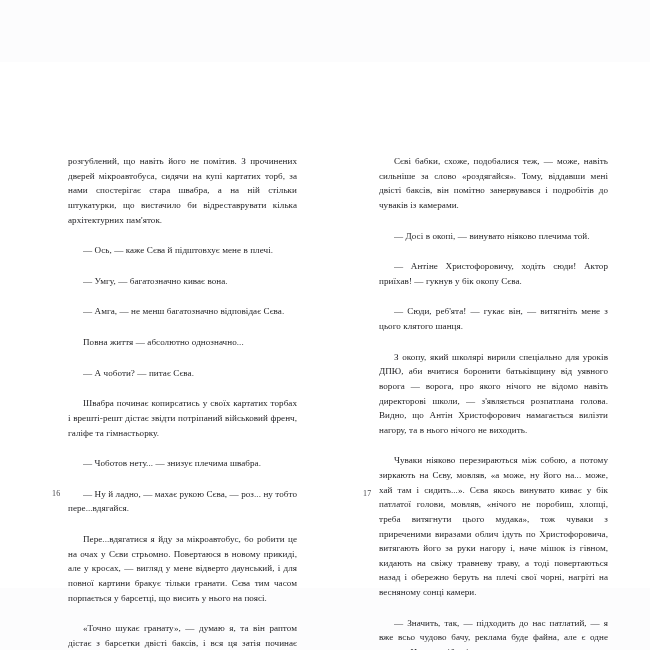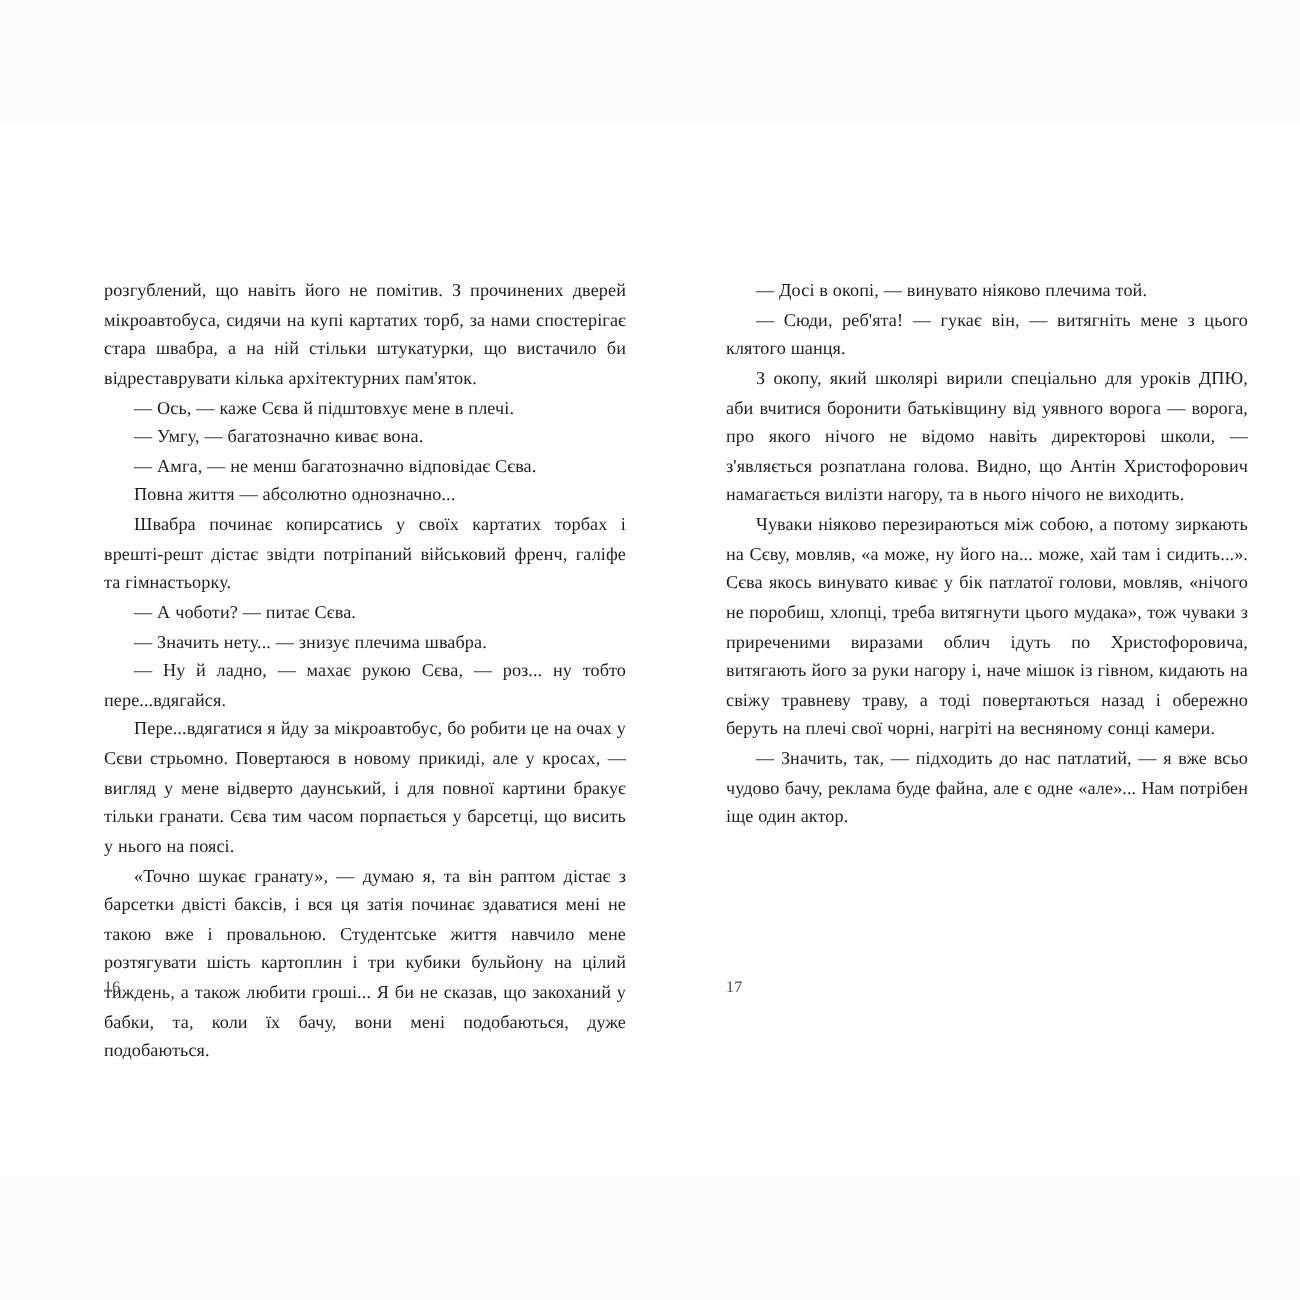--- a/index.html
+++ b/index.html
@@ -44,21 +44,21 @@
   .page-left  { left: 52px;  width: 261px; }
   .page-right { left: 363px; width: 261px; }
 
   .page-body {
     position: absolute;
     left: 0;
     top: 76px;
     width: 100%;
   }
   .para {
-    margin: 0;
+    margin: 16px;
     text-align: justify;
     text-justify: inter-word;
     font-size: 9.1px;
     line-height: 14.62px;
     color: #1d1d20;
     hyphens: manual;
     letter-spacing: 0.005em;
     word-spacing: 0.01em;
   }
   .para.indent { text-indent: 15px; }
@@ -84,33 +84,35 @@
   <div class="page-sheet">
     <div class="columns">
 
       <div class="page page-left">
         <div class="page-body">
           <p class="para noindent">розгублений, що навіть його не помітив. З прочинених дверей мікроавтобуса, сидячи на купі картатих торб, за нами спостерігає стара швабра, а на ній стільки штукатурки, що вистачило би відреставрувати кілька архітектурних пам'яток.</p>
           <p class="para dash">— Ось, — каже Сєва й підштовхує мене в плечі.</p>
           <p class="para dash">— Умгу, — багатозначно киває вона.</p>
           <p class="para dash">— Амга, — не менш багатозначно відповідає Сєва.</p>
           <p class="para indent">Повна життя — абсолютно однозначно...</p>
+          <p class="para dash">— А чоботи? — питає Сєва.</p>
           <p class="para indent">Швабра починає копирсатись у своїх картатих торбах і врешті-решт дістає звідти потріпаний військовий френч, галіфе та гімнастьорку.</p>
-          <p class="para dash">— А чоботи? — питає Сєва.</p>
-          <p class="para dash">— Значить нету... — знизує плечима швабра.</p>
+          <p class="para dash">— Чоботов нету... — знизує плечима швабра.</p>
           <p class="para dash">— Ну й ладно, — махає рукою Сєва, — роз... ну тобто пере...вдягайся.</p>
           <p class="para indent">Пере...вдягатися я йду за мікроавтобус, бо робити це на очах у Сєви стрьомно. Повертаюся в новому прикиді, але у кросах, — вигляд у мене відверто даунський, і для повної картини бракує тільки гранати. Сєва тим часом порпається у барсетці, що висить у нього на поясі.</p>
           <p class="para indent">«Точно шукає гранату», — думаю я, та він раптом дістає з барсетки двісті баксів, і вся ця затія починає здаватися мені не такою вже і провальною. Студентське життя навчило мене розтягувати шість картоплин і три кубики бульйону на цілий тиждень, а також любити гроші... Я би не сказав, що закоханий у бабки, та, коли їх бачу, вони мені подобаються, дуже подобаються.</p>
         </div>
         <div class="page-number">16</div>
       </div>
 
       <div class="page page-right">
         <div class="page-body">
+          <p class="para indent">Сєві бабки, схоже, подобалися теж, — може, навіть сильніше за слово «роздягайся». Тому, віддавши мені двісті баксів, він помітно занервувався і подробітів до чуваків із камерами.</p>
           <p class="para dash">— Досі в окопі, — винувато ніяково плечима той.</p>
+          <p class="para dash">— Антіне Христофоровичу, ходіть сюди! Актор приїхав! — гукнув у бік окопу Сєва.</p>
           <p class="para dash">— Сюди, реб'ята! — гукає він, — витягніть мене з цього клятого шанця.</p>
           <p class="para indent">З окопу, який школярі вирили спеціально для уроків ДПЮ, аби вчитися боронити батьківщину від уявного ворога — ворога, про якого нічого не відомо навіть директорові школи, — з'являється розпатлана голова. Видно, що Антін Христофорович намагається вилізти нагору, та в нього нічого не виходить.</p>
           <p class="para indent">Чуваки ніяково перезираються між собою, а потому зиркають на Сєву, мовляв, «а може, ну його на... може, хай там і сидить...». Сєва якось винувато киває у бік патлатої голови, мовляв, «нічого не поробиш, хлопці, треба витягнути цього мудака», тож чуваки з приреченими виразами облич ідуть по Христофоровича, витягають його за руки нагору і, наче мішок із гівном, кидають на свіжу травневу траву, а тоді повертаються назад і обережно беруть на плечі свої чорні, нагріті на весняному сонці камери.</p>
           <p class="para dash">— Значить, так, — підходить до нас патлатий, — я вже всьо чудово бачу, реклама буде файна, але є одне «але»... Нам потрібен іще один актор.</p>
         </div>
         <div class="page-number">17</div>
       </div>
 
     </div>
   </div>

